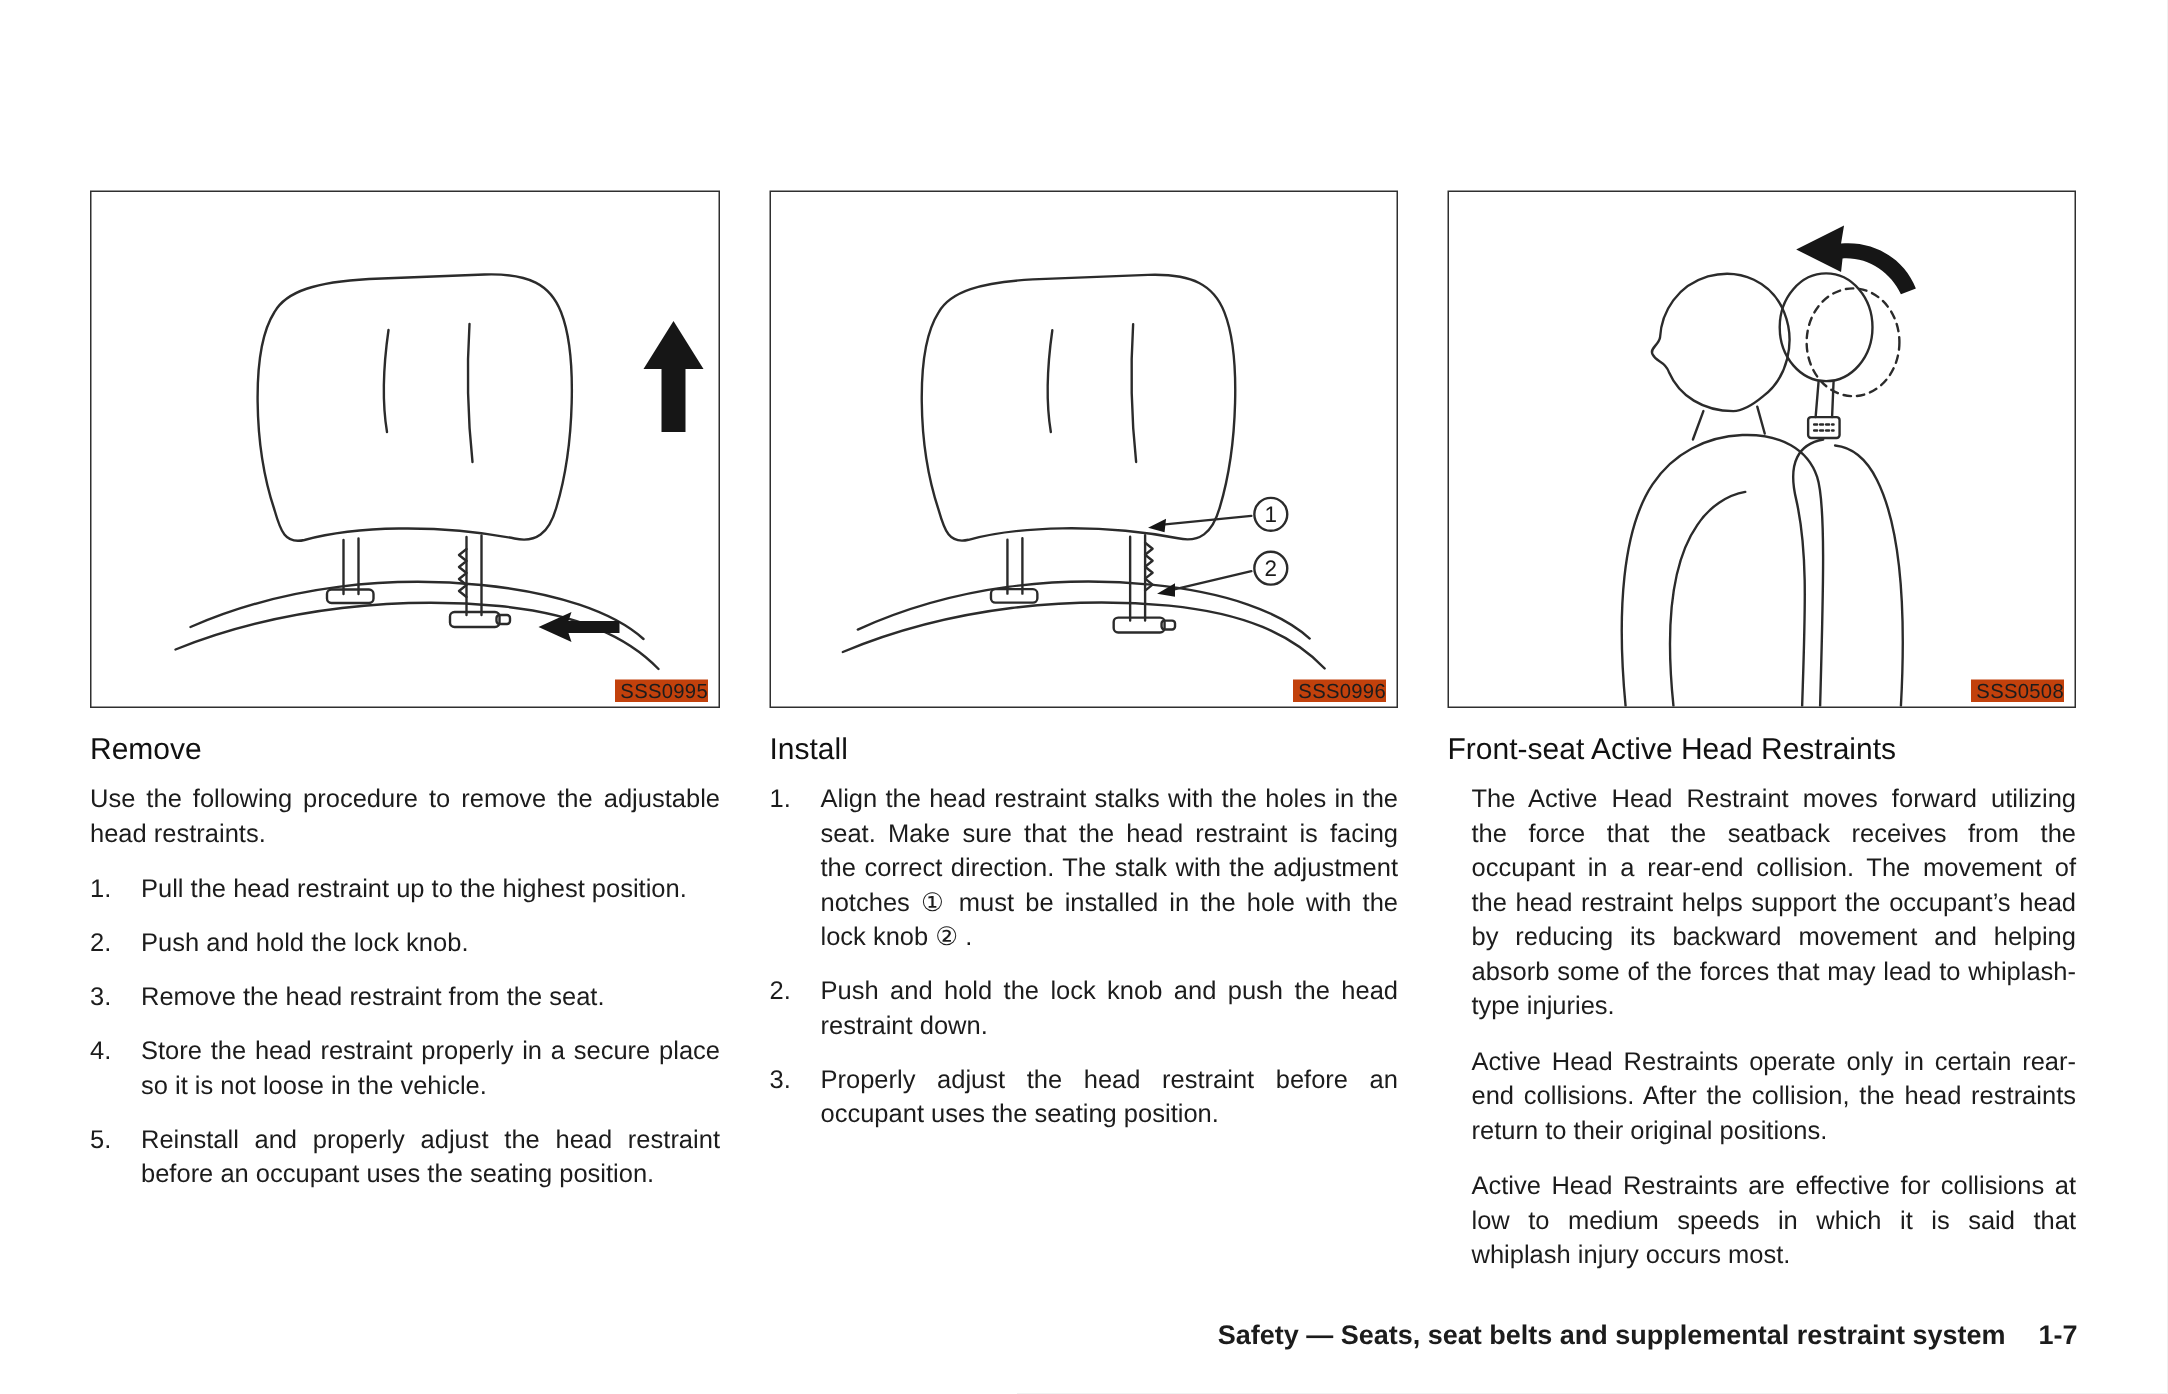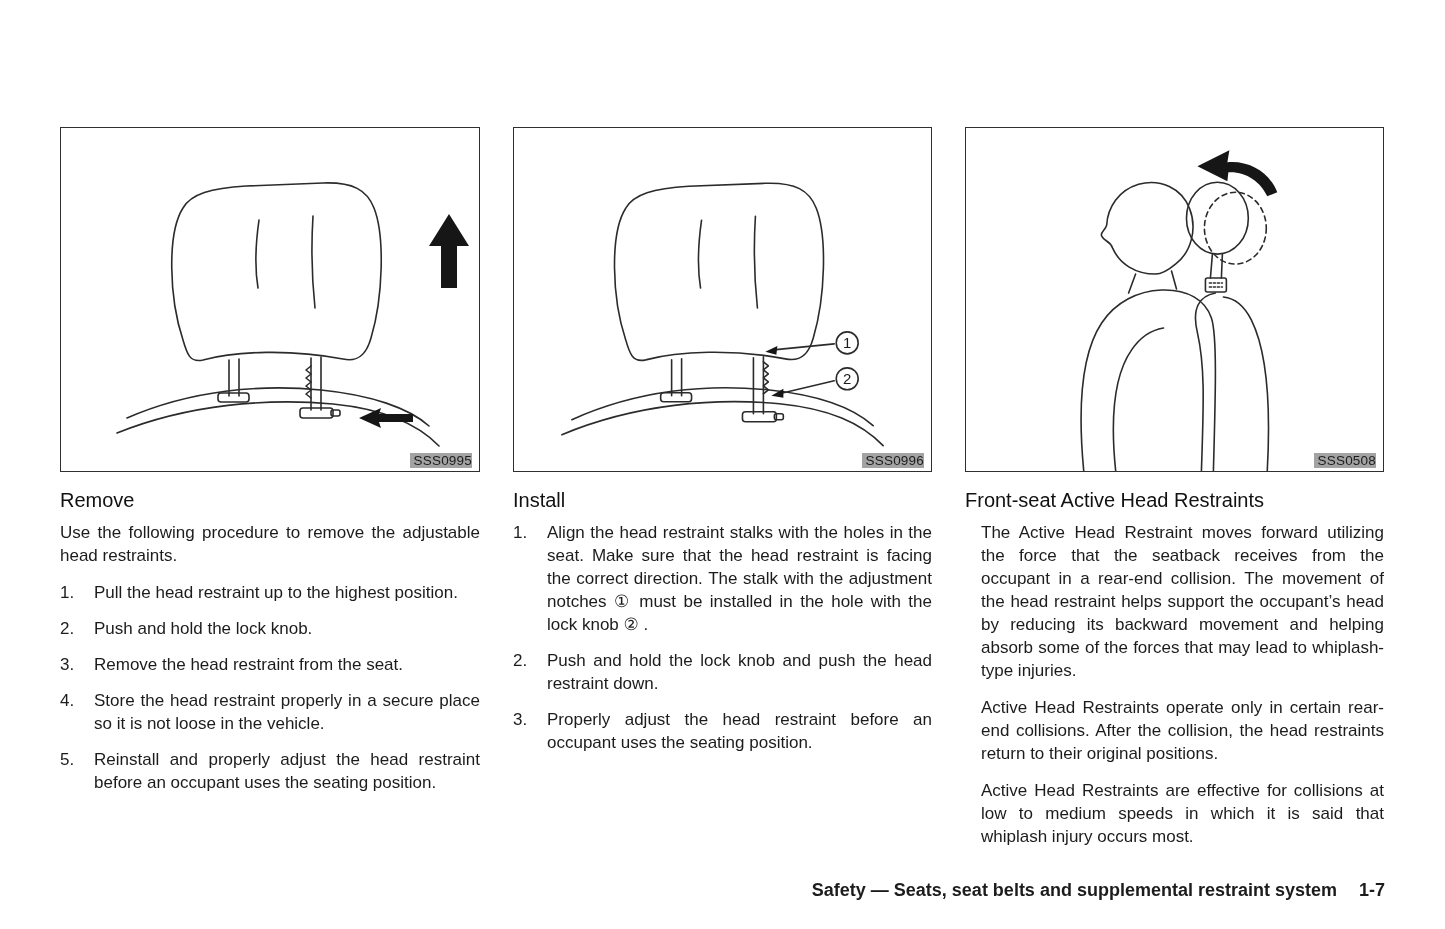--- a/index.html
+++ b/index.html
@@ -21,21 +21,21 @@
     height:345px;
     border:1.5px solid #2f2f2f;
     position:relative;
     box-sizing:border-box;
     background:#fff;
   }
   .figure-box svg{display:block;width:100%;height:100%;}
   .fig-code{
     position:absolute;right:7px;bottom:3px;
     font-size:13.5px;letter-spacing:.2px;color:#1c1c1c;
-    background:#a3a3a3;padding-left:4px;
+    background:#c2410c;padding-left:4px;
   }
   .col-heading{
     margin:17px 0 9px 0;
     font-size:20px;font-weight:400;color:#111;
   }
   .body-text{
     font-size:17px;line-height:23px;text-align:justify;
   }
   .intro{margin:0 0 14px 0;}
   .li{display:flex;margin-bottom:13px;}

